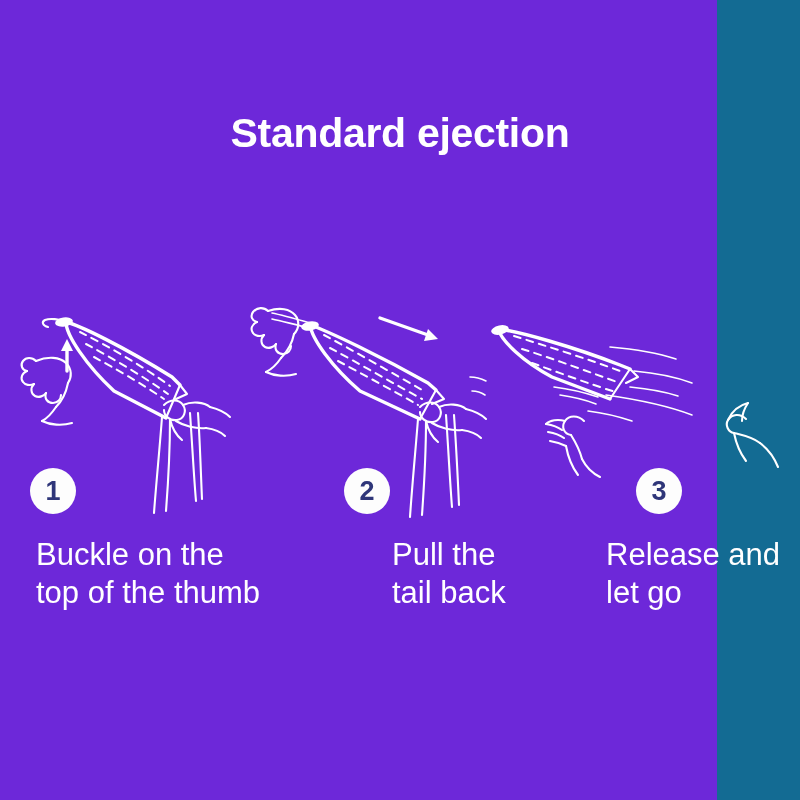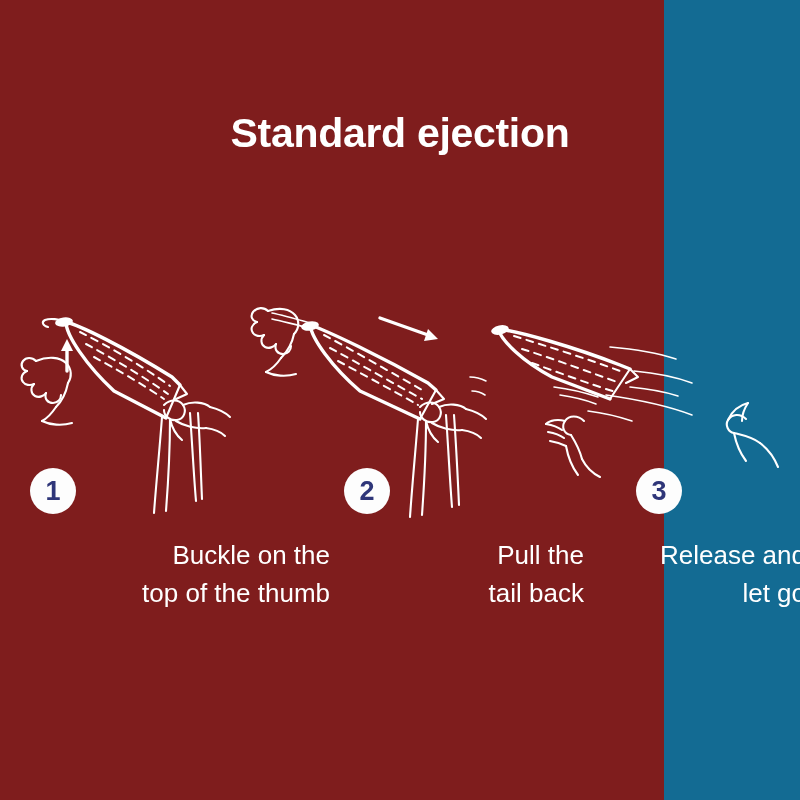--- a/index.html
+++ b/index.html
@@ -8,23 +8,23 @@
   }
   body {
     width: 800px;
     height: 800px;
     background: #136b93;
     font-family: "Liberation Sans", sans-serif;
     overflow: hidden;
   }
   #poster {
     position: relative;
-    width: 664px;
+    width: 717px;
     height: 800px;
-    background: #7f1d1d;
+    background: #6d28d9;
   }
 
   
   .title-block {
     position: absolute;
     top: 108px;
     left: 0;
     width: 800px;
     text-align: center;
     color: #ffffff;
@@ -76,28 +76,27 @@
     align-items: center;
     justify-content: center;
     line-height: 1;
   }
   .step-2 .step-badge { margin-left: 20px; }
   .step-3 .step-badge { margin-left: 20px; }
 
   .step-caption {
     margin-top: 22px;
     color: #ffffff;
-    font-size: 26px;
+    font-size: 31px;
     line-height: 38px;
     font-weight: normal;
     white-space: pre-line;
-    text-align: right;
   }
   .step-1 .step-caption { margin-left: 6px; }
-  .step-2 .step-caption { margin-left: 28px; }
+  .step-2 .step-caption { margin-left: 68px; }
   .step-3 .step-caption { margin-left: -10px; }
 
   svg { display: block; overflow: visible; }
   .ln {
     fill: none;
     stroke: #ffffff;
     stroke-width: 2.1;
     stroke-linecap: round;
     stroke-linejoin: round;
   }

